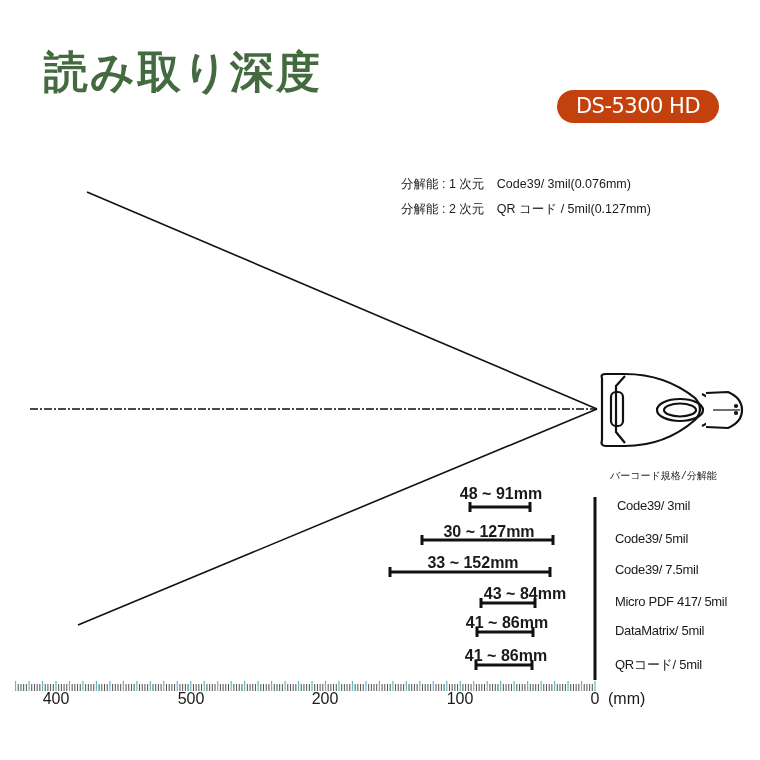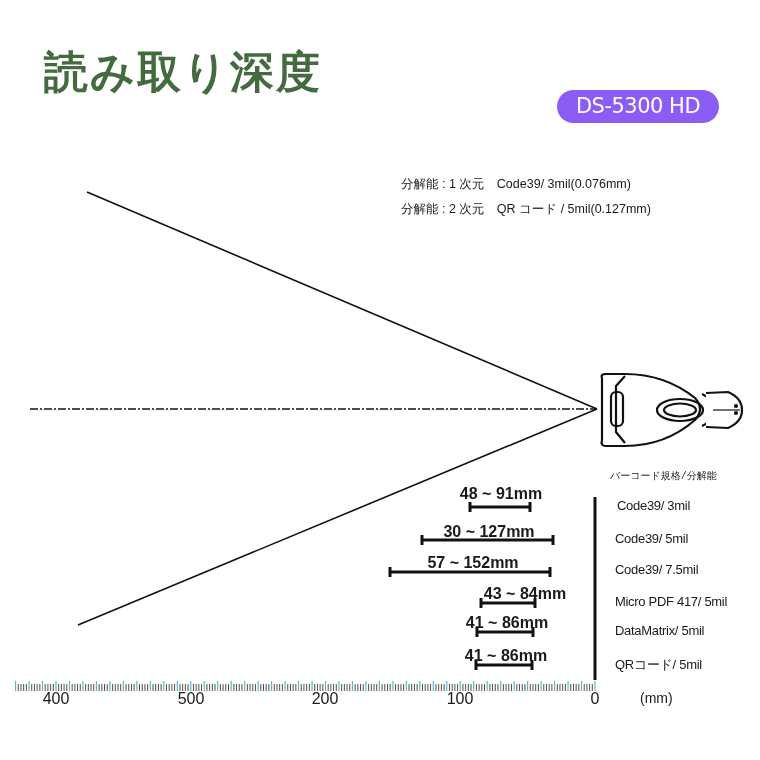--- a/index.html
+++ b/index.html
@@ -12,27 +12,27 @@
            text-align: center; font-family: "DejaVu Sans", sans-serif; letter-spacing: -0.5px; }
   .spec { position: absolute; left: 401px; font-size: 12.5px; white-space: pre; }
   svg.art { position: absolute; left: 0; top: 0; }
   .range-label { position: absolute; font-size: 16px; font-weight: bold; white-space: nowrap;
                  transform: translateX(-50%); }
   .code-label { position: absolute; left: 615px; font-size: 13px; white-space: nowrap;
                 font-family: Liberation Sans, sans-serif; letter-spacing: -0.3px; }
   .legend-head { position: absolute; left: 610px; top: 469px; font-size: 10px;
                  font-family: Liberation Mono, monospace; }
   .tick-label { position: absolute; top: 690px; font-size: 16px; transform: translateX(-50%); }
-  .unit { position: absolute; left: 608px; top: 690px; font-size: 14px; margin-left: 32px; }
+  .unit { position: absolute; left: 608px; top: 690px; font-size: 16px; }
 </style>
 </head>
 <body>
 
 <div class="title" style="color: rgb(68, 106, 63);">読み取り深度</div>
-<div class="badge" style="background: #8b5cf6;">DS-5300 HD</div>
+<div class="badge" style="background: #c2410c;">DS-5300 HD</div>
 
 <div class="spec" style="top:176px">分解能 : 1 次元　Code39/ 3mil(0.076mm)</div>
 <div class="spec" style="top:201px">分解能 : 2 次元　QR コード / 5mil(0.127mm)</div>
 
 <svg class="art" width="760" height="760" viewBox="0 0 760 760">
 
   <line x1="87" y1="192" x2="597" y2="409" stroke="#111" stroke-width="1.6"></line>
   <line x1="78" y1="625" x2="597" y2="409" stroke="#111" stroke-width="1.6"></line>
   <line x1="30" y1="409" x2="597" y2="409" stroke="#111" stroke-width="1.6" stroke-dasharray="8 2 2 2"></line>
 
@@ -301,21 +301,21 @@
       <line x1="20.965000000000032" x2="20.965000000000032" y1="684" y2="691" stroke="#222" stroke-width="0.8"></line>
       <line x1="18.269999999999982" x2="18.269999999999982" y1="684" y2="691" stroke="#222" stroke-width="0.8"></line>
       <line x1="15.575000000000045" x2="15.575000000000045" y1="681" y2="691" stroke="#5fb8c0" stroke-width="1.2"></line>
     </g>
 </svg>
 
 <div class="legend-head">バーコード規格/分解能</div>
 
 <div class="range-label" style="left:501px; top:485px">48 ~ 91mm</div>
 <div class="range-label" style="left:489px; top:523px">30 ~ 127mm</div>
-<div class="range-label" style="left:473px; top:554px">57 ~ 152mm</div>
+<div class="range-label" style="left:473px; top:554px">33 ~ 152mm</div>
 <div class="range-label" style="left:525px; top:585px">43 ~ 84mm</div>
 <div class="range-label" style="left:507px; top:614px">41 ~ 86mm</div>
 <div class="range-label" style="left:506px; top:647px">41 ~ 86mm</div>
 
 <div class="code-label" style="left:617px; top:498px">Code39/ 3mil</div>
 <div class="code-label" style="top:531px">Code39/ 5mil</div>
 <div class="code-label" style="top:562px">Code39/ 7.5mil</div>
 <div class="code-label" style="top:594px">Micro PDF 417/ 5mil</div>
 <div class="code-label" style="top:623px">DataMatrix/ 5mil</div>
 <div class="code-label" style="top:656px">QRコード/ 5mil</div>

